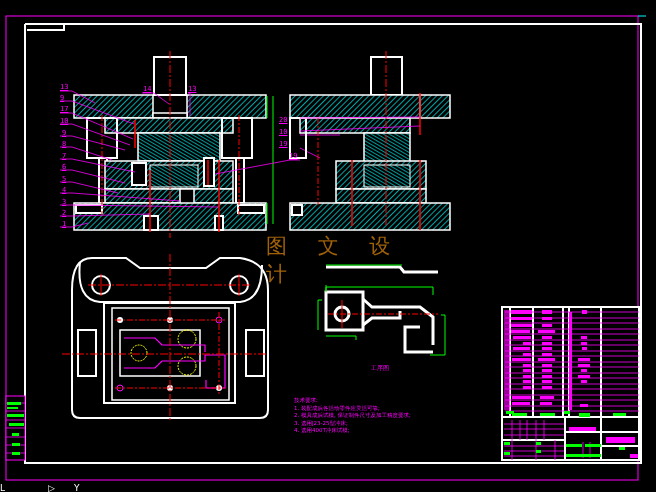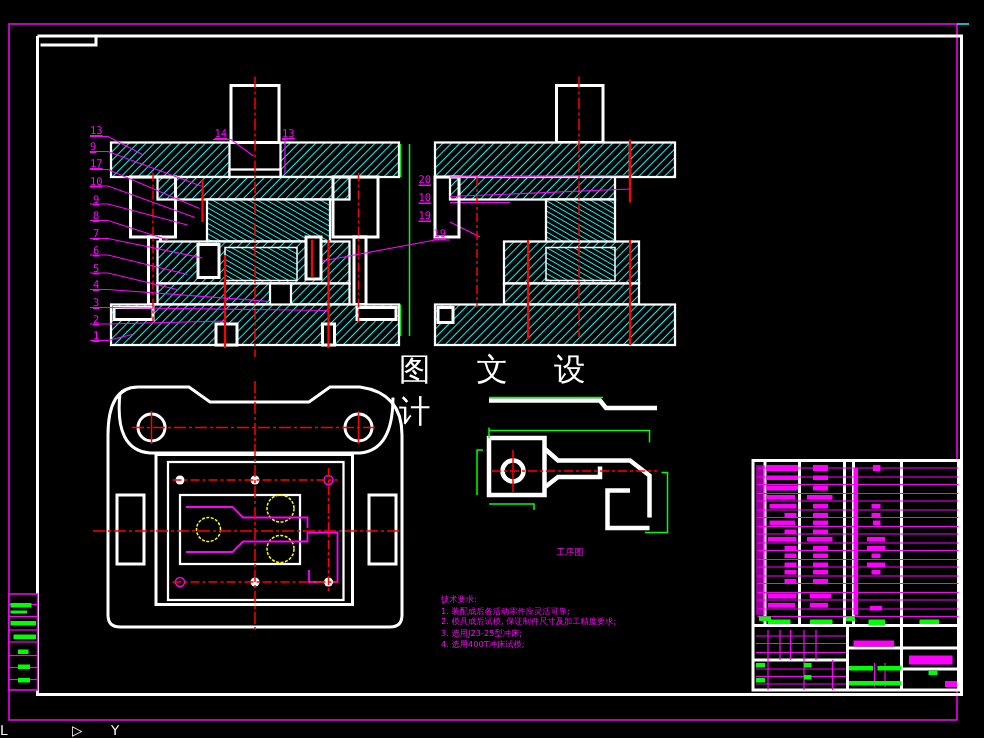--- a/index.html
+++ b/index.html
@@ -1,20 +1,20 @@
 <!DOCTYPE html>
 <html><head>
 <meta charset="utf-8">
 <style>
   html,body{margin:0;padding:0;background:#000;}
   body{width:656px;height:492px;overflow:hidden;position:relative;font-family:"DejaVu Sans",sans-serif;}
   #canvas{position:absolute;left:0;top:0;width:656px;height:460px;background:#000;padding-left:12px;}
   svg{position:absolute;left:0;top:0;}
   .lbl{position:absolute;color:#ff00ff;font-size:7px;font-family:"DejaVu Sans Mono",monospace;line-height:7px;text-decoration:underline;}
-  .wm{position:absolute;left:266px;top:232px;width:140px;height:28px;color:#ffffff;font-size:21px;letter-spacing:12px;font-family:"DejaVu Sans",sans-serif;line-height:28px;}
+  .wm{position:absolute;left:266px;top:232px;width:140px;height:28px;color:#a16207;font-size:21px;letter-spacing:12px;font-family:"DejaVu Sans",sans-serif;line-height:28px;}
   .tech{position:absolute;left:294px;top:397px;color:#ff00ff;font-size:5.5px;line-height:7.5px;font-family:"DejaVu Sans",sans-serif;}
   .caption{position:absolute;left:371px;top:364px;color:#ff00ff;font-size:6px;font-family:"DejaVu Sans",sans-serif;}
   .status{position:absolute;top:483px;color:#fff;font-size:9px;font-family:"DejaVu Sans",sans-serif;}
 </style>
 </head>
 <body>
 
 <div id="canvas">
 <svg width="656" height="492" viewBox="0 0 656 492">
   <defs>

